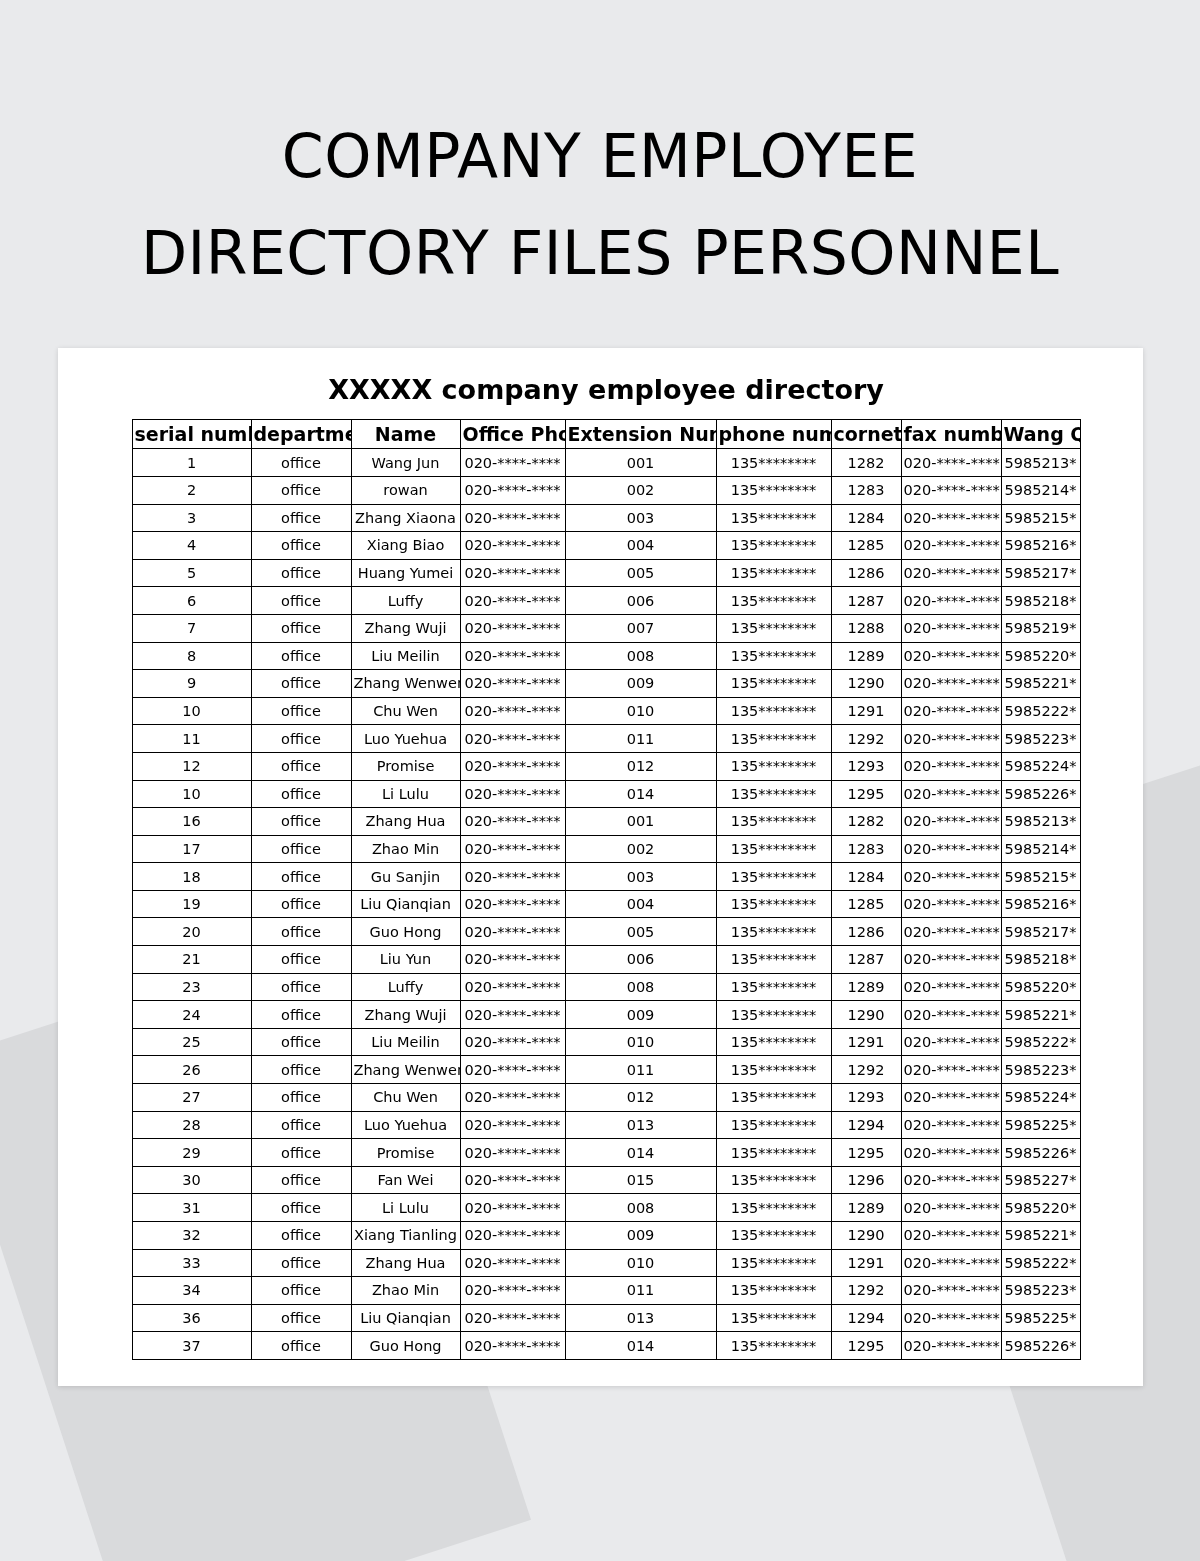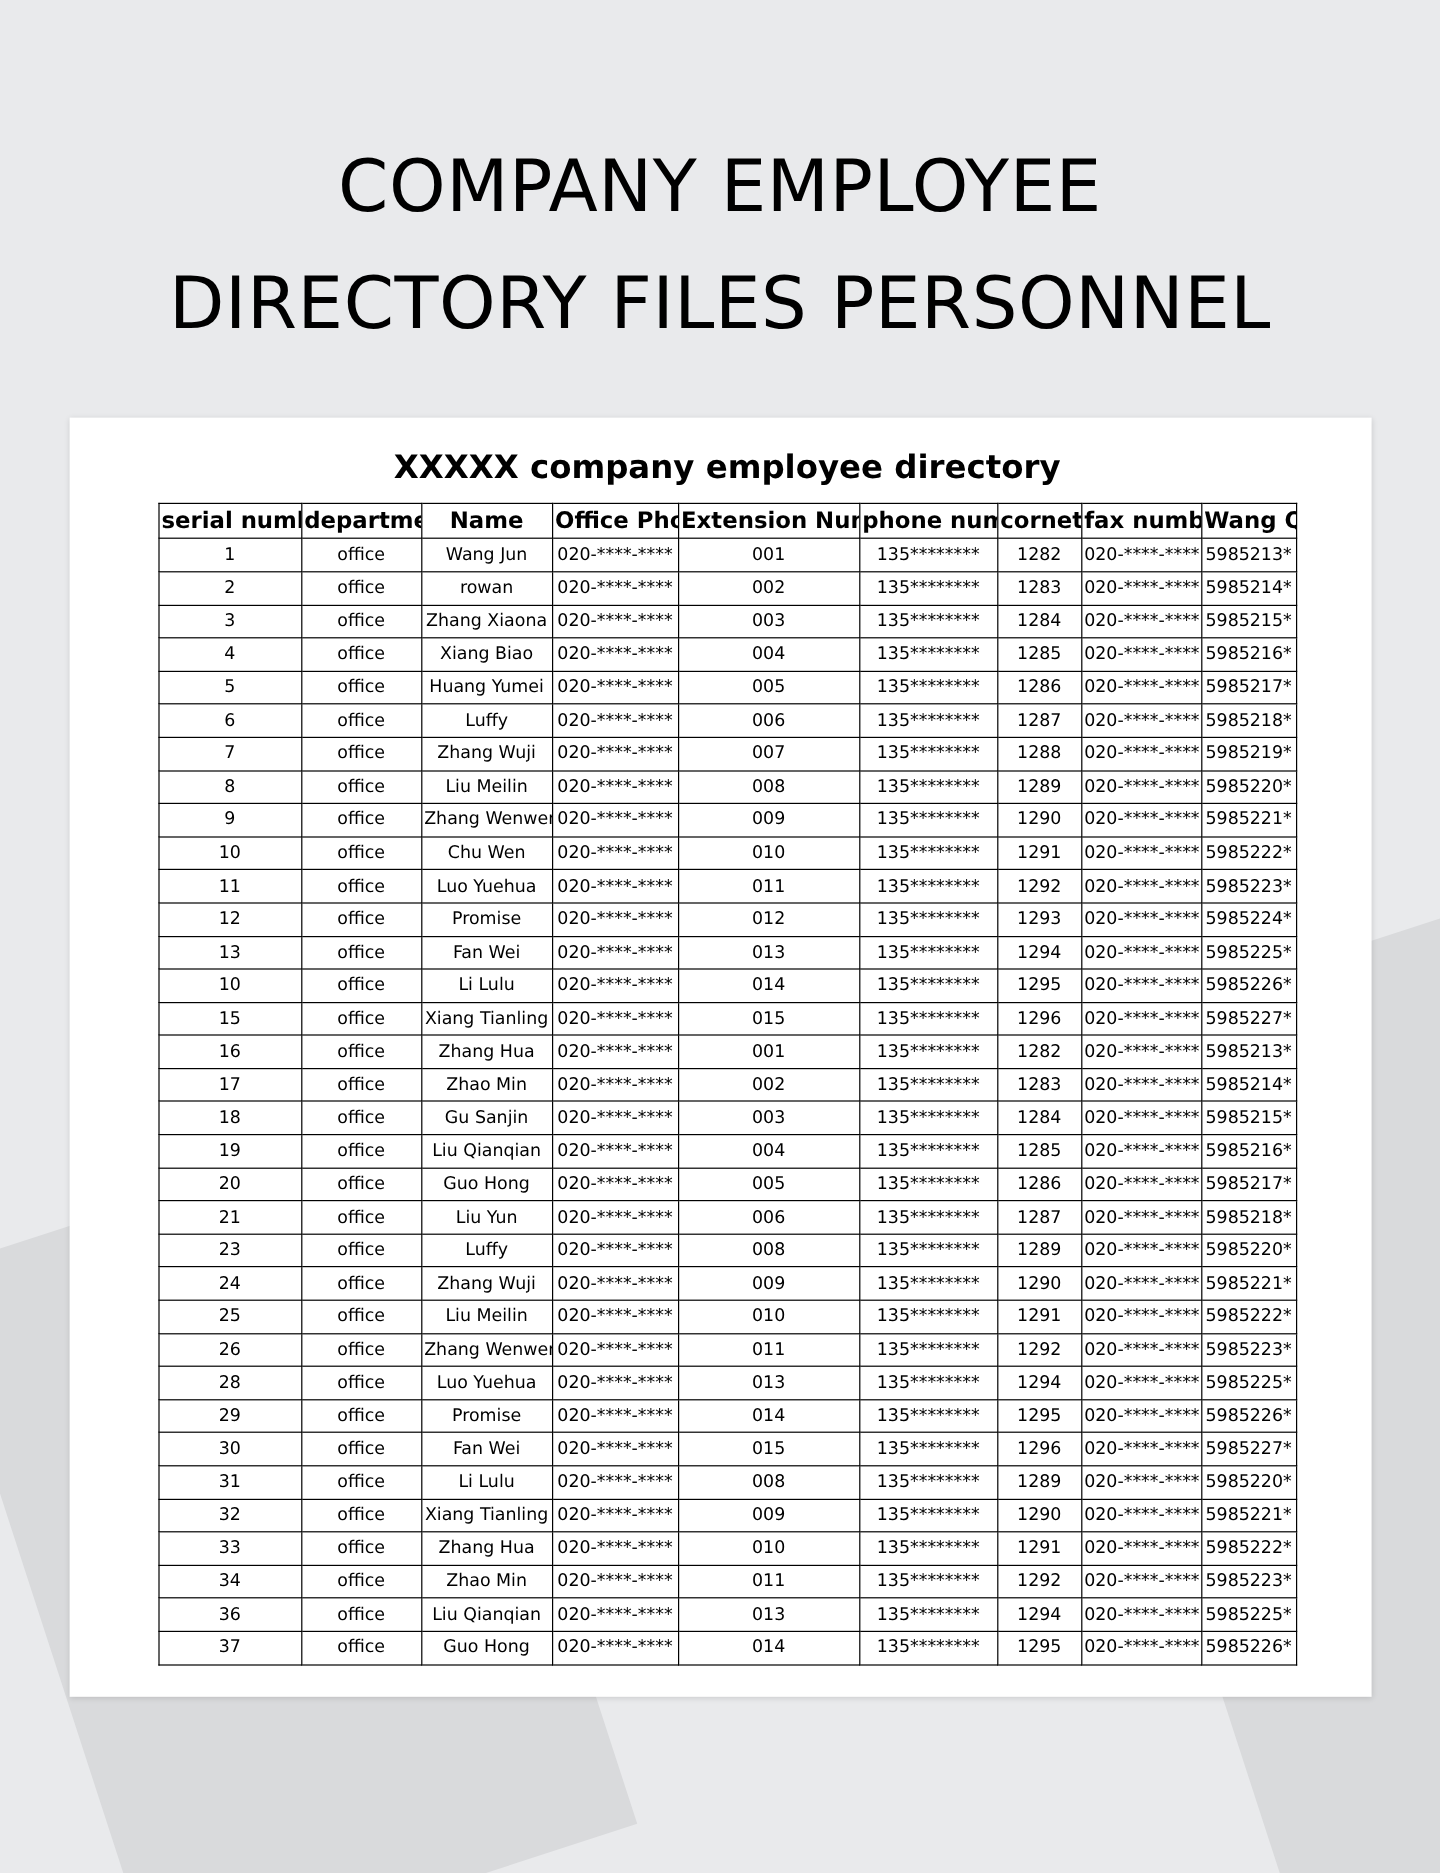--- a/index.html
+++ b/index.html
@@ -281,53 +281,31 @@
           <td>office</td>
           <td>Promise</td>
           <td>020-****-****</td>
           <td>012</td>
           <td>135********</td>
           <td>1293</td>
           <td>020-****-****</td>
           <td>5985224*</td>
         </tr>
         <tr>
-          <td>13</td>
-          <td>office</td>
-          <td>Fan Wei</td>
-          <td>020-****-****</td>
-          <td>013</td>
-          <td>135********</td>
-          <td>1294</td>
-          <td>020-****-****</td>
-          <td>5985225*</td>
-        </tr>
-        <tr>
           <td>10</td>
           <td>office</td>
           <td>Li Lulu</td>
           <td>020-****-****</td>
           <td>014</td>
           <td>135********</td>
           <td>1295</td>
           <td>020-****-****</td>
           <td>5985226*</td>
         </tr>
         <tr>
-          <td>15</td>
-          <td>office</td>
-          <td>Xiang Tianling</td>
-          <td>020-****-****</td>
-          <td>015</td>
-          <td>135********</td>
-          <td>1296</td>
-          <td>020-****-****</td>
-          <td>5985227*</td>
-        </tr>
-        <tr>
           <td>16</td>
           <td>office</td>
           <td>Zhang Hua</td>
           <td>020-****-****</td>
           <td>001</td>
           <td>135********</td>
           <td>1282</td>
           <td>020-****-****</td>
           <td>5985213*</td>
         </tr>
@@ -422,20 +400,31 @@
         <tr>
           <td>26</td>
           <td>office</td>
           <td>Zhang Wenwen</td>
           <td>020-****-****</td>
           <td>011</td>
           <td>135********</td>
           <td>1292</td>
           <td>020-****-****</td>
           <td>5985223*</td>
+        </tr>
+        <tr>
+          <td>27</td>
+          <td>office</td>
+          <td>Chu Wen</td>
+          <td>020-****-****</td>
+          <td>012</td>
+          <td>135********</td>
+          <td>1293</td>
+          <td>020-****-****</td>
+          <td>5985224*</td>
         </tr>
         <tr>
           <td>28</td>
           <td>office</td>
           <td>Luo Yuehua</td>
           <td>020-****-****</td>
           <td>013</td>
           <td>135********</td>
           <td>1294</td>
           <td>020-****-****</td>

